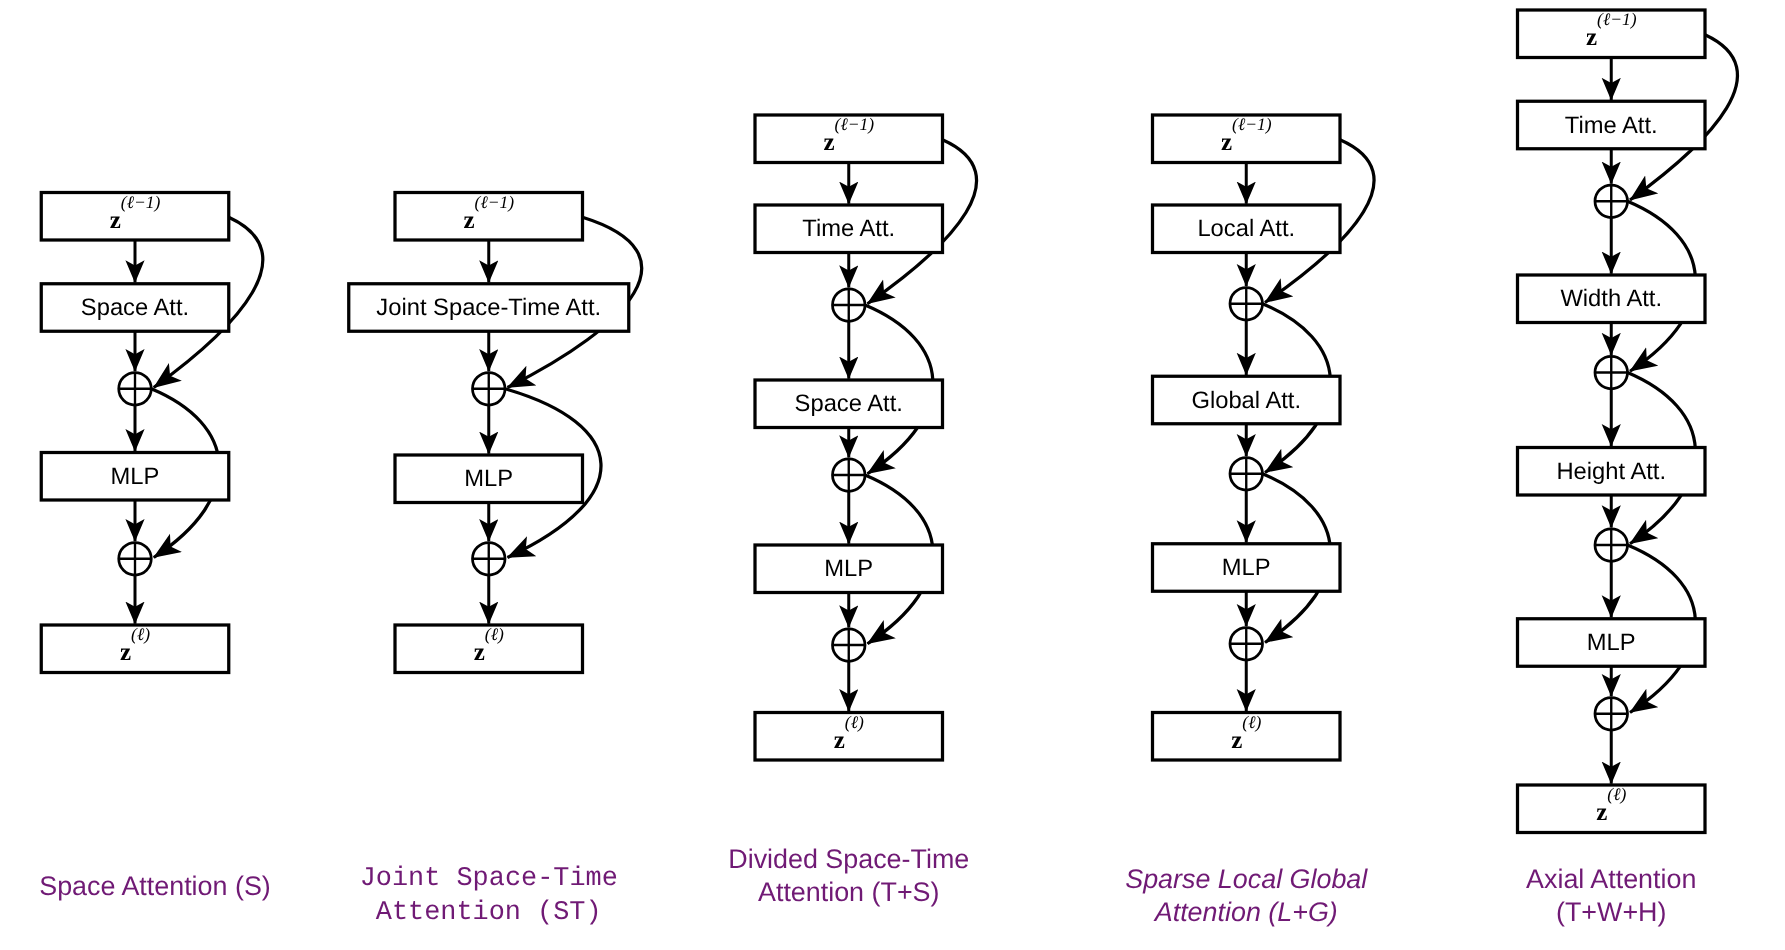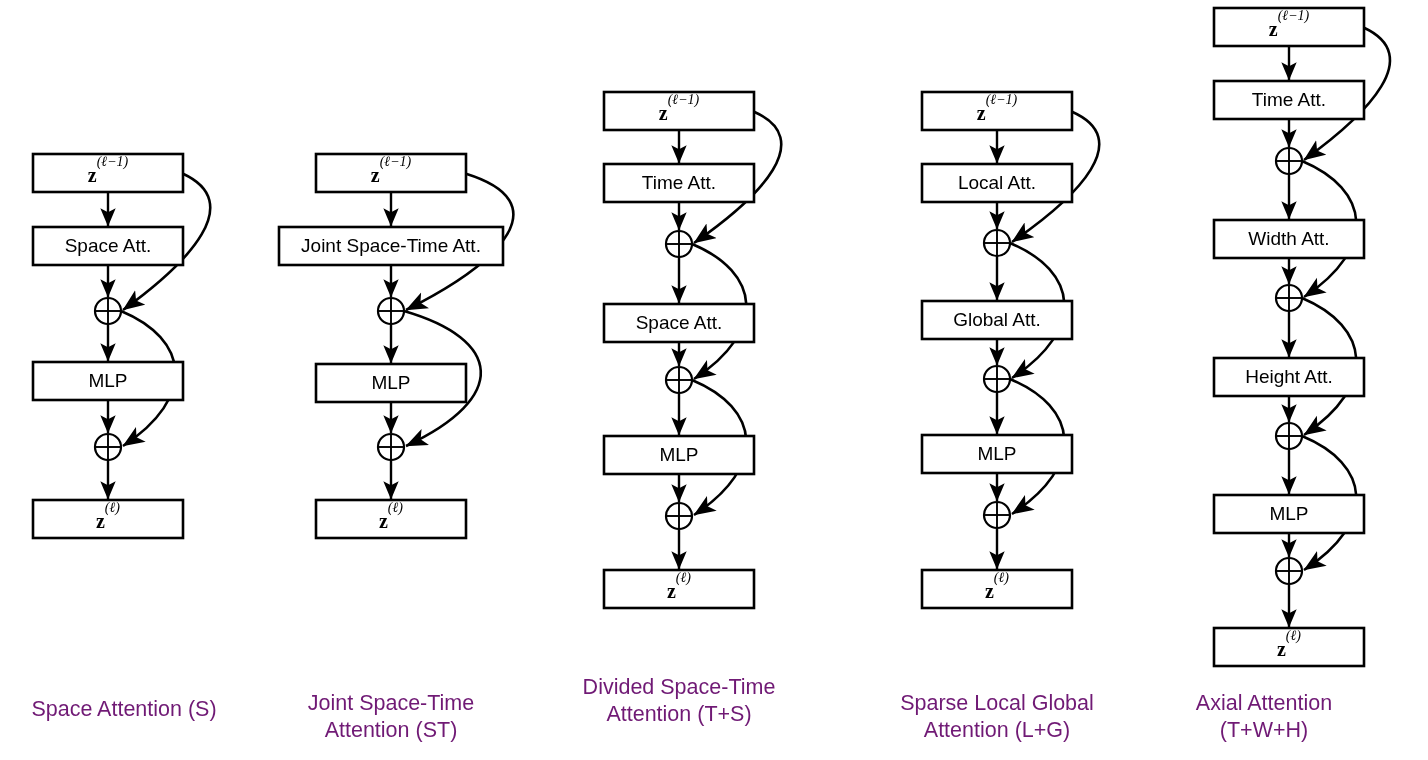--- a/index.html
+++ b/index.html
@@ -231,22 +231,22 @@
           <line x1="1276" y1="436" x2="1302" y2="436" class="circ-cross"></line>
           <line x1="1289" y1="423" x2="1289" y2="449" class="circ-cross"></line>
           <circle cx="1289" cy="571" r="13" class="circ"></circle>
           <line x1="1276" y1="571" x2="1302" y2="571" class="circ-cross"></line>
           <line x1="1289" y1="558" x2="1289" y2="584" class="circ-cross"></line>
         </g>
       </g>
   </svg>
   <div id="captions-layer">
       <div class="caption-text" style="left: 0px; top: 696px; width: 248px;">Space Attention (S)</div>
-      <div class="caption-text" style="left: 267px; top: 690px; width: 248px;">Joint Space-Time
+      <div class="caption-text" style="left: 267px; top: 690px; width: 248px; font-family: Liberation Mono, monospace;">Joint Space-Time
 Attention (ST)</div>
       <div class="caption-text" style="left: 555px; top: 674px; width: 248px;">Divided Space-Time
 Attention (T+S)</div>
-      <div class="caption-text" style="left: 873px; top: 690px; width: 248px;">Sparse Local Global
+      <div class="caption-text" style="left: 873px; top: 690px; width: 248px; font-style: italic;">Sparse Local Global
 Attention (L+G)</div>
-      <div class="caption-text" style="left: 1140px; top: 690px; width: 248px;">Axial Attention
+      <div class="caption-text" style="left: 1165px; top: 690px; width: 248px;">Axial Attention
 (T+W+H)</div>
     </div>
 </div>
 
 </body></html>

